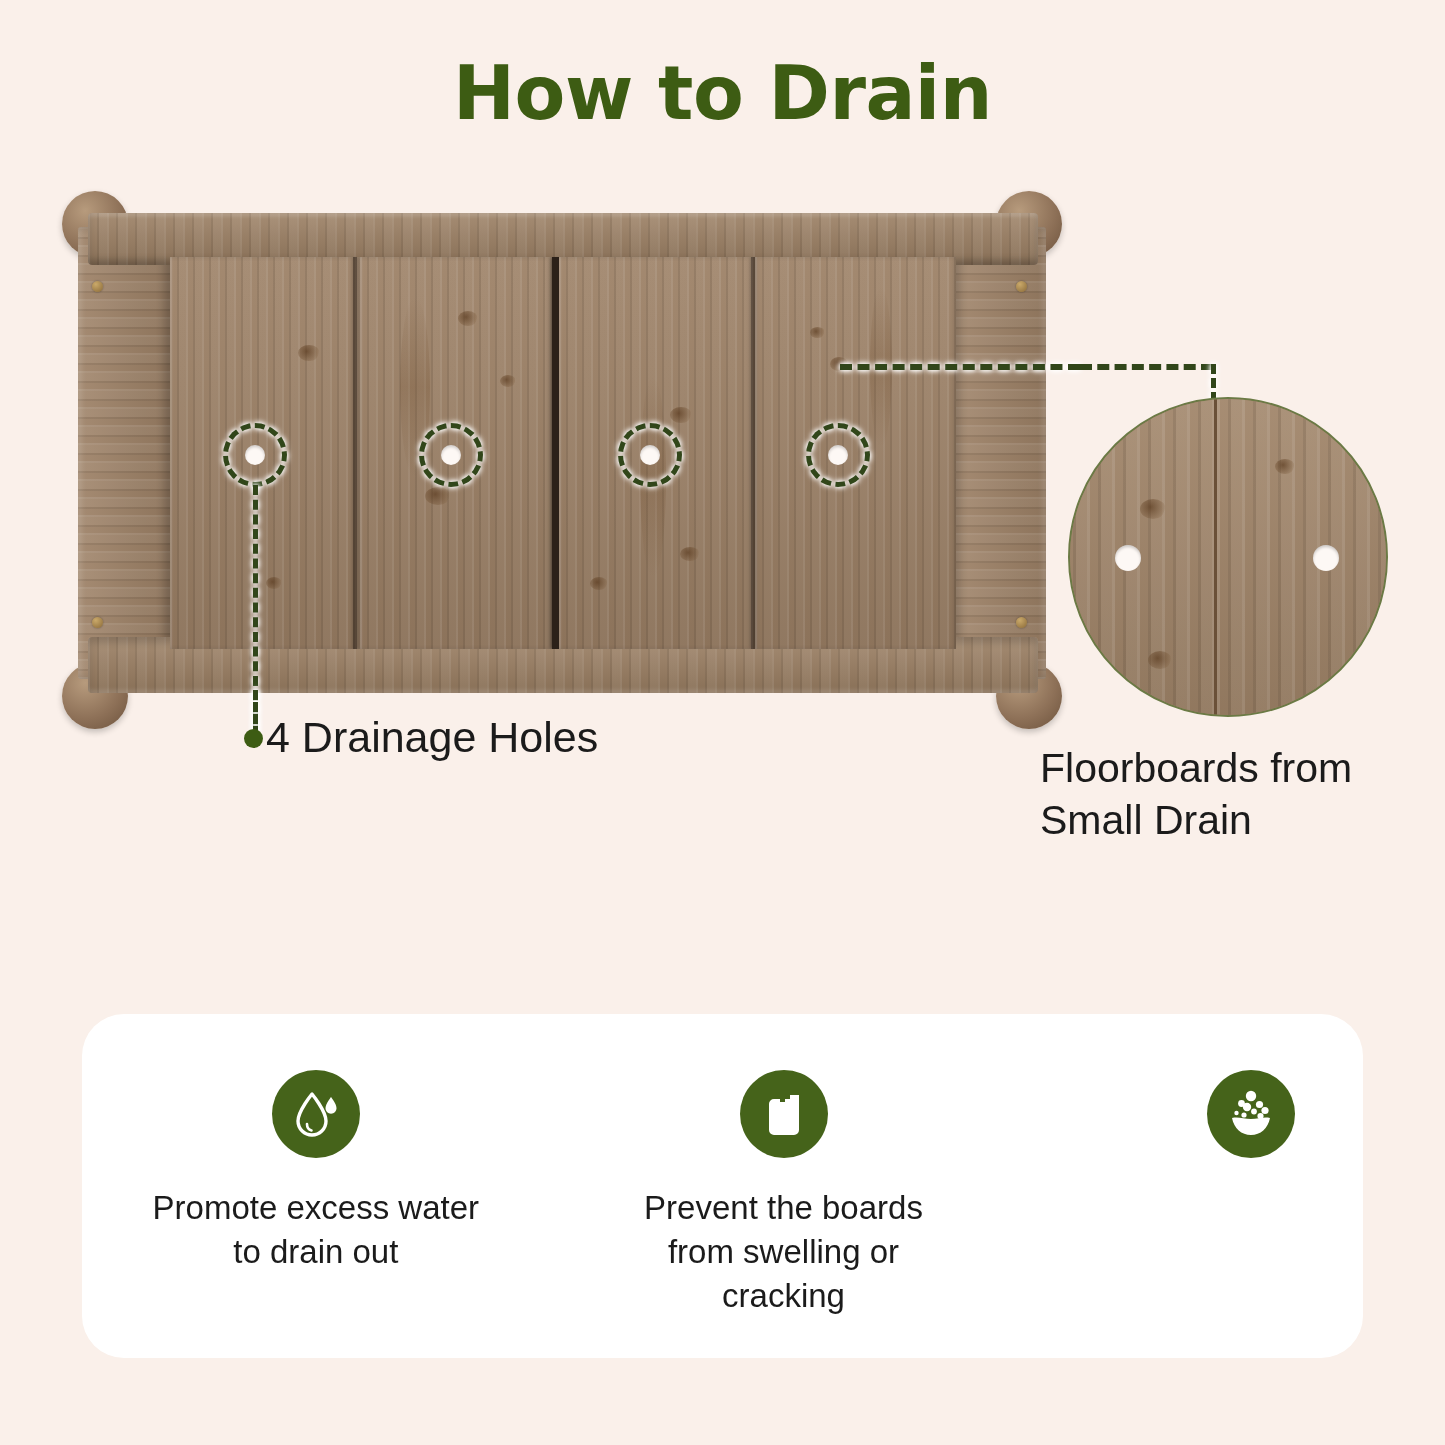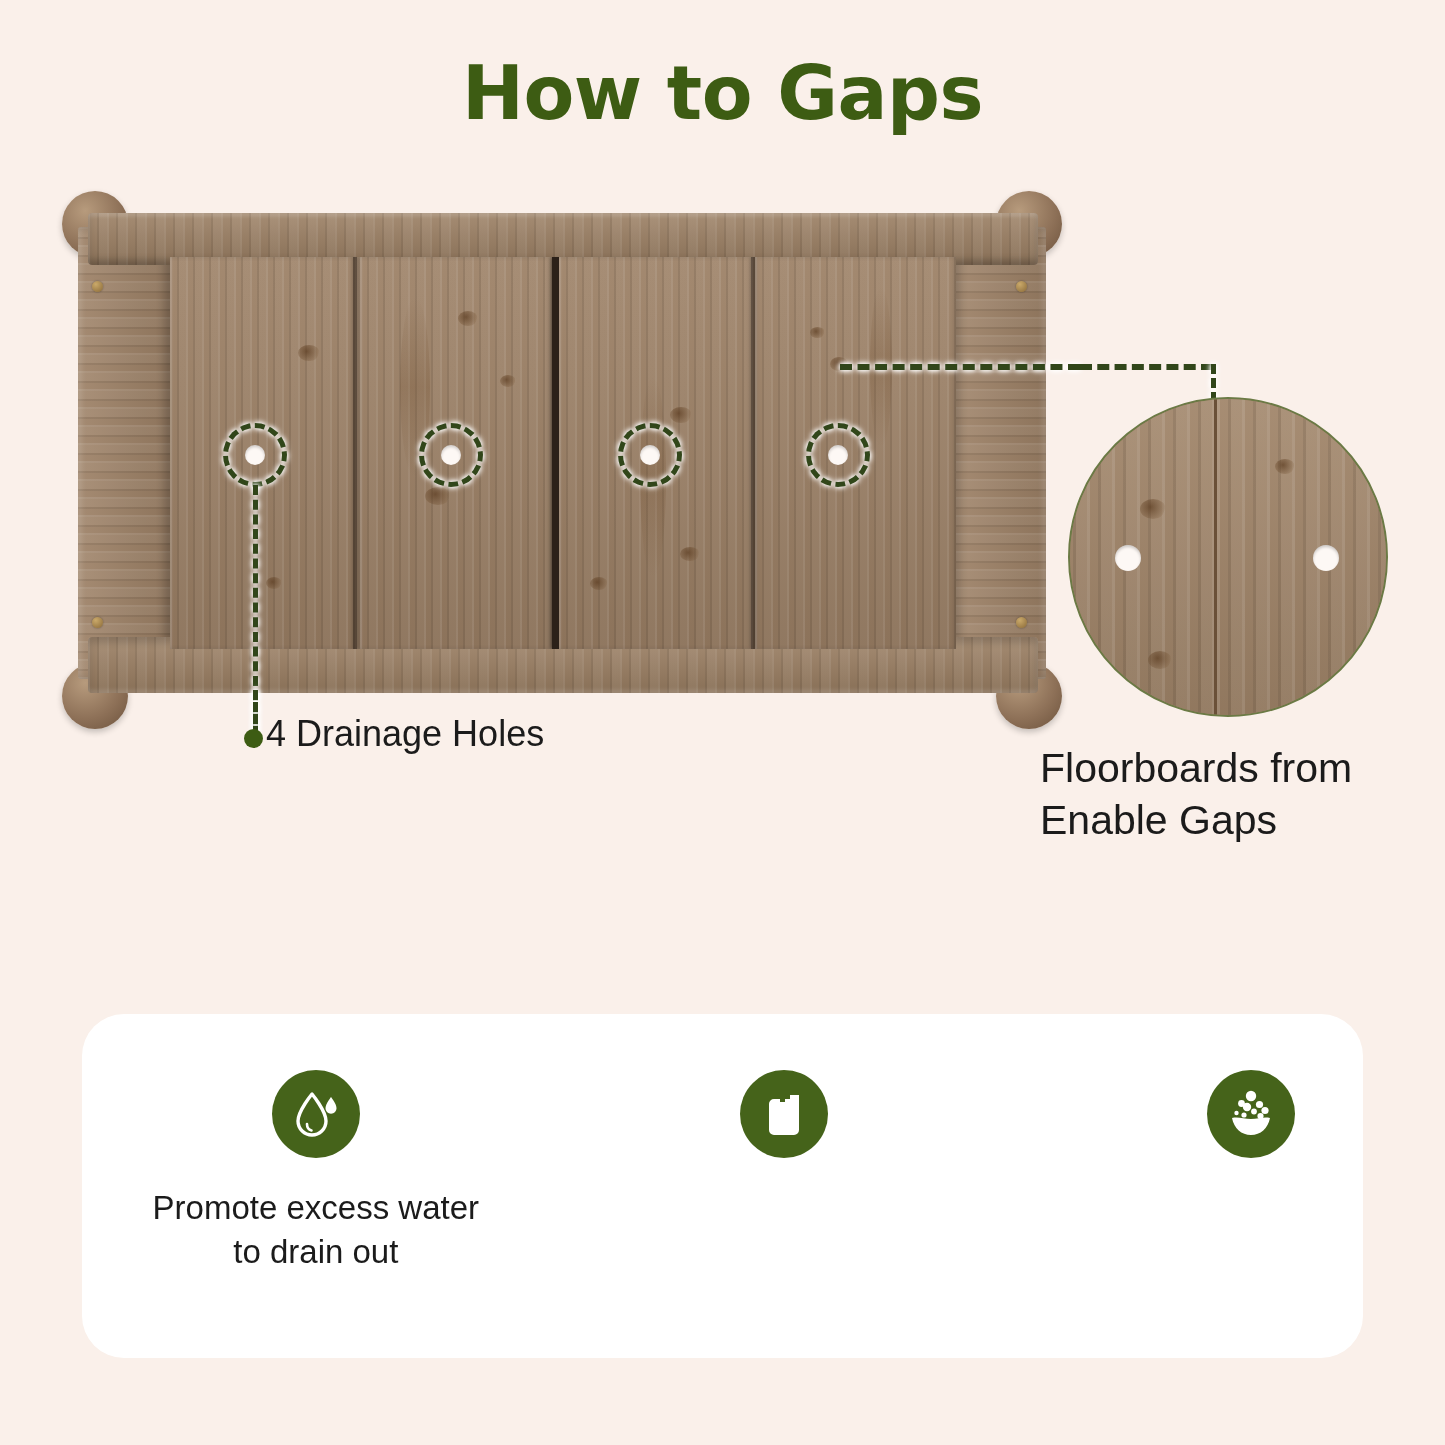--- a/index.html
+++ b/index.html
@@ -241,21 +241,21 @@
     box-shadow: inset 0 2px 3px rgba(0,0,0,0.2);
   }
 
   
   .callout-left {
     position: absolute;
     left: 266px; top: 714px;
     width: 620px;
   }
   .callout-left .c-title {
-    font-size: 36px;
+    font-size: 43px;
     color: #1b1b1b;
     line-height: 1.1;
     font-family: "Liberation Sans", sans-serif;
   }
   .callout-left .c-sub {
     font-size: 31px;
     color: #1b1b1b;
     margin-top: 10px;
     margin-left: 0;
     line-height: 1.2;
@@ -305,21 +305,21 @@
     text-align: center;
     line-height: 1.33;
     max-width: 330px;
   }
 </style>
 </head>
 <body>
 
 <div class="stage">
 
-  <div class="title">How to Gaps</div>
+  <div class="title">How to Drain</div>
 
   <div class="planter">
 
     <div class="foot" style="left:0px; top:6px;"></div>
     <div class="foot" style="left:934px; top:6px;"></div>
     <div class="foot" style="left:0px; top:478px;"></div>
     <div class="foot" style="left:934px; top:478px;"></div>
 
     <div class="rail-left wood-h"></div>
     <div class="rail-right wood-h"></div>
@@ -392,21 +392,21 @@
     <div class="mag-hole" style="left:45px; top:146px;"></div>
     <div class="mag-hole" style="left:243px; top:146px;"></div>
   </div>
 
   <div class="callout-left">
     <div class="c-title">4 Drainage Holes</div>
   </div>
 
   <div class="callout-right">
     <div>Floorboards from</div>
-    <div>Enable Gaps</div>
+    <div>Small Drain</div>
   </div>
 
   <div class="card">
     <div class="features">
 
       <div class="feature">
         <div class="icon-circle">
           <svg width="60" height="60" viewBox="0 0 60 60" aria-hidden="true">
             <path d="M26 10 C26 10 12 27 12 37 C12 45 18.5 51 26 51 C33.5 51 40 45 40 37 C40 27 26 10 26 10 Z" fill="none" stroke="#ffffff" stroke-width="3.4" stroke-linejoin="round"></path>
             <path d="M21 40 C21 43.5 23 45.8 25.5 46.4" fill="none" stroke="#ffffff" stroke-width="2.6" stroke-linecap="round"></path>
@@ -416,20 +416,21 @@
         <div class="feature-label">Promote excess water to drain out</div>
       </div>
 
       <div class="feature">
         <div class="icon-circle">
           <svg width="56" height="56" viewBox="0 0 56 56" aria-hidden="true">
             <path d="M13 19 L13 44 A5 5 0 0 0 18 49 L38 49 A5 5 0 0 0 43 44 L43 9 L34 9 L34 13 L29 13 L29 16 L24 16 L24 13 L18 13 A5 5 0 0 0 13 18 Z" fill="#ffffff"></path>
             <path d="M34 9 L38.5 12.5 L34 13 Z" fill="#ffffff"></path>
           </svg>
         </div>
+        <div class="feature-label">Prevent the boards from swelling or cracking</div>
       </div>
 
       <div class="feature">
         <div class="icon-circle">
           <svg width="58" height="58" viewBox="0 0 58 58" aria-hidden="true">
             <path d="M10 33 C16 31.5 22 34 29 34 C36 34 42 31.5 48 33 C46 43.5 38.5 50 29 50 C19.5 50 12 43.5 10 33 Z" fill="#ffffff"></path>
             <circle cx="29" cy="11" r="5.2" fill="#ffffff"></circle>
             <circle cx="19.5" cy="18.5" r="3.4" fill="#ffffff"></circle>
             <circle cx="37.5" cy="19.5" r="3.6" fill="#ffffff"></circle>
             <circle cx="25" cy="22" r="4.2" fill="#ffffff"></circle>

